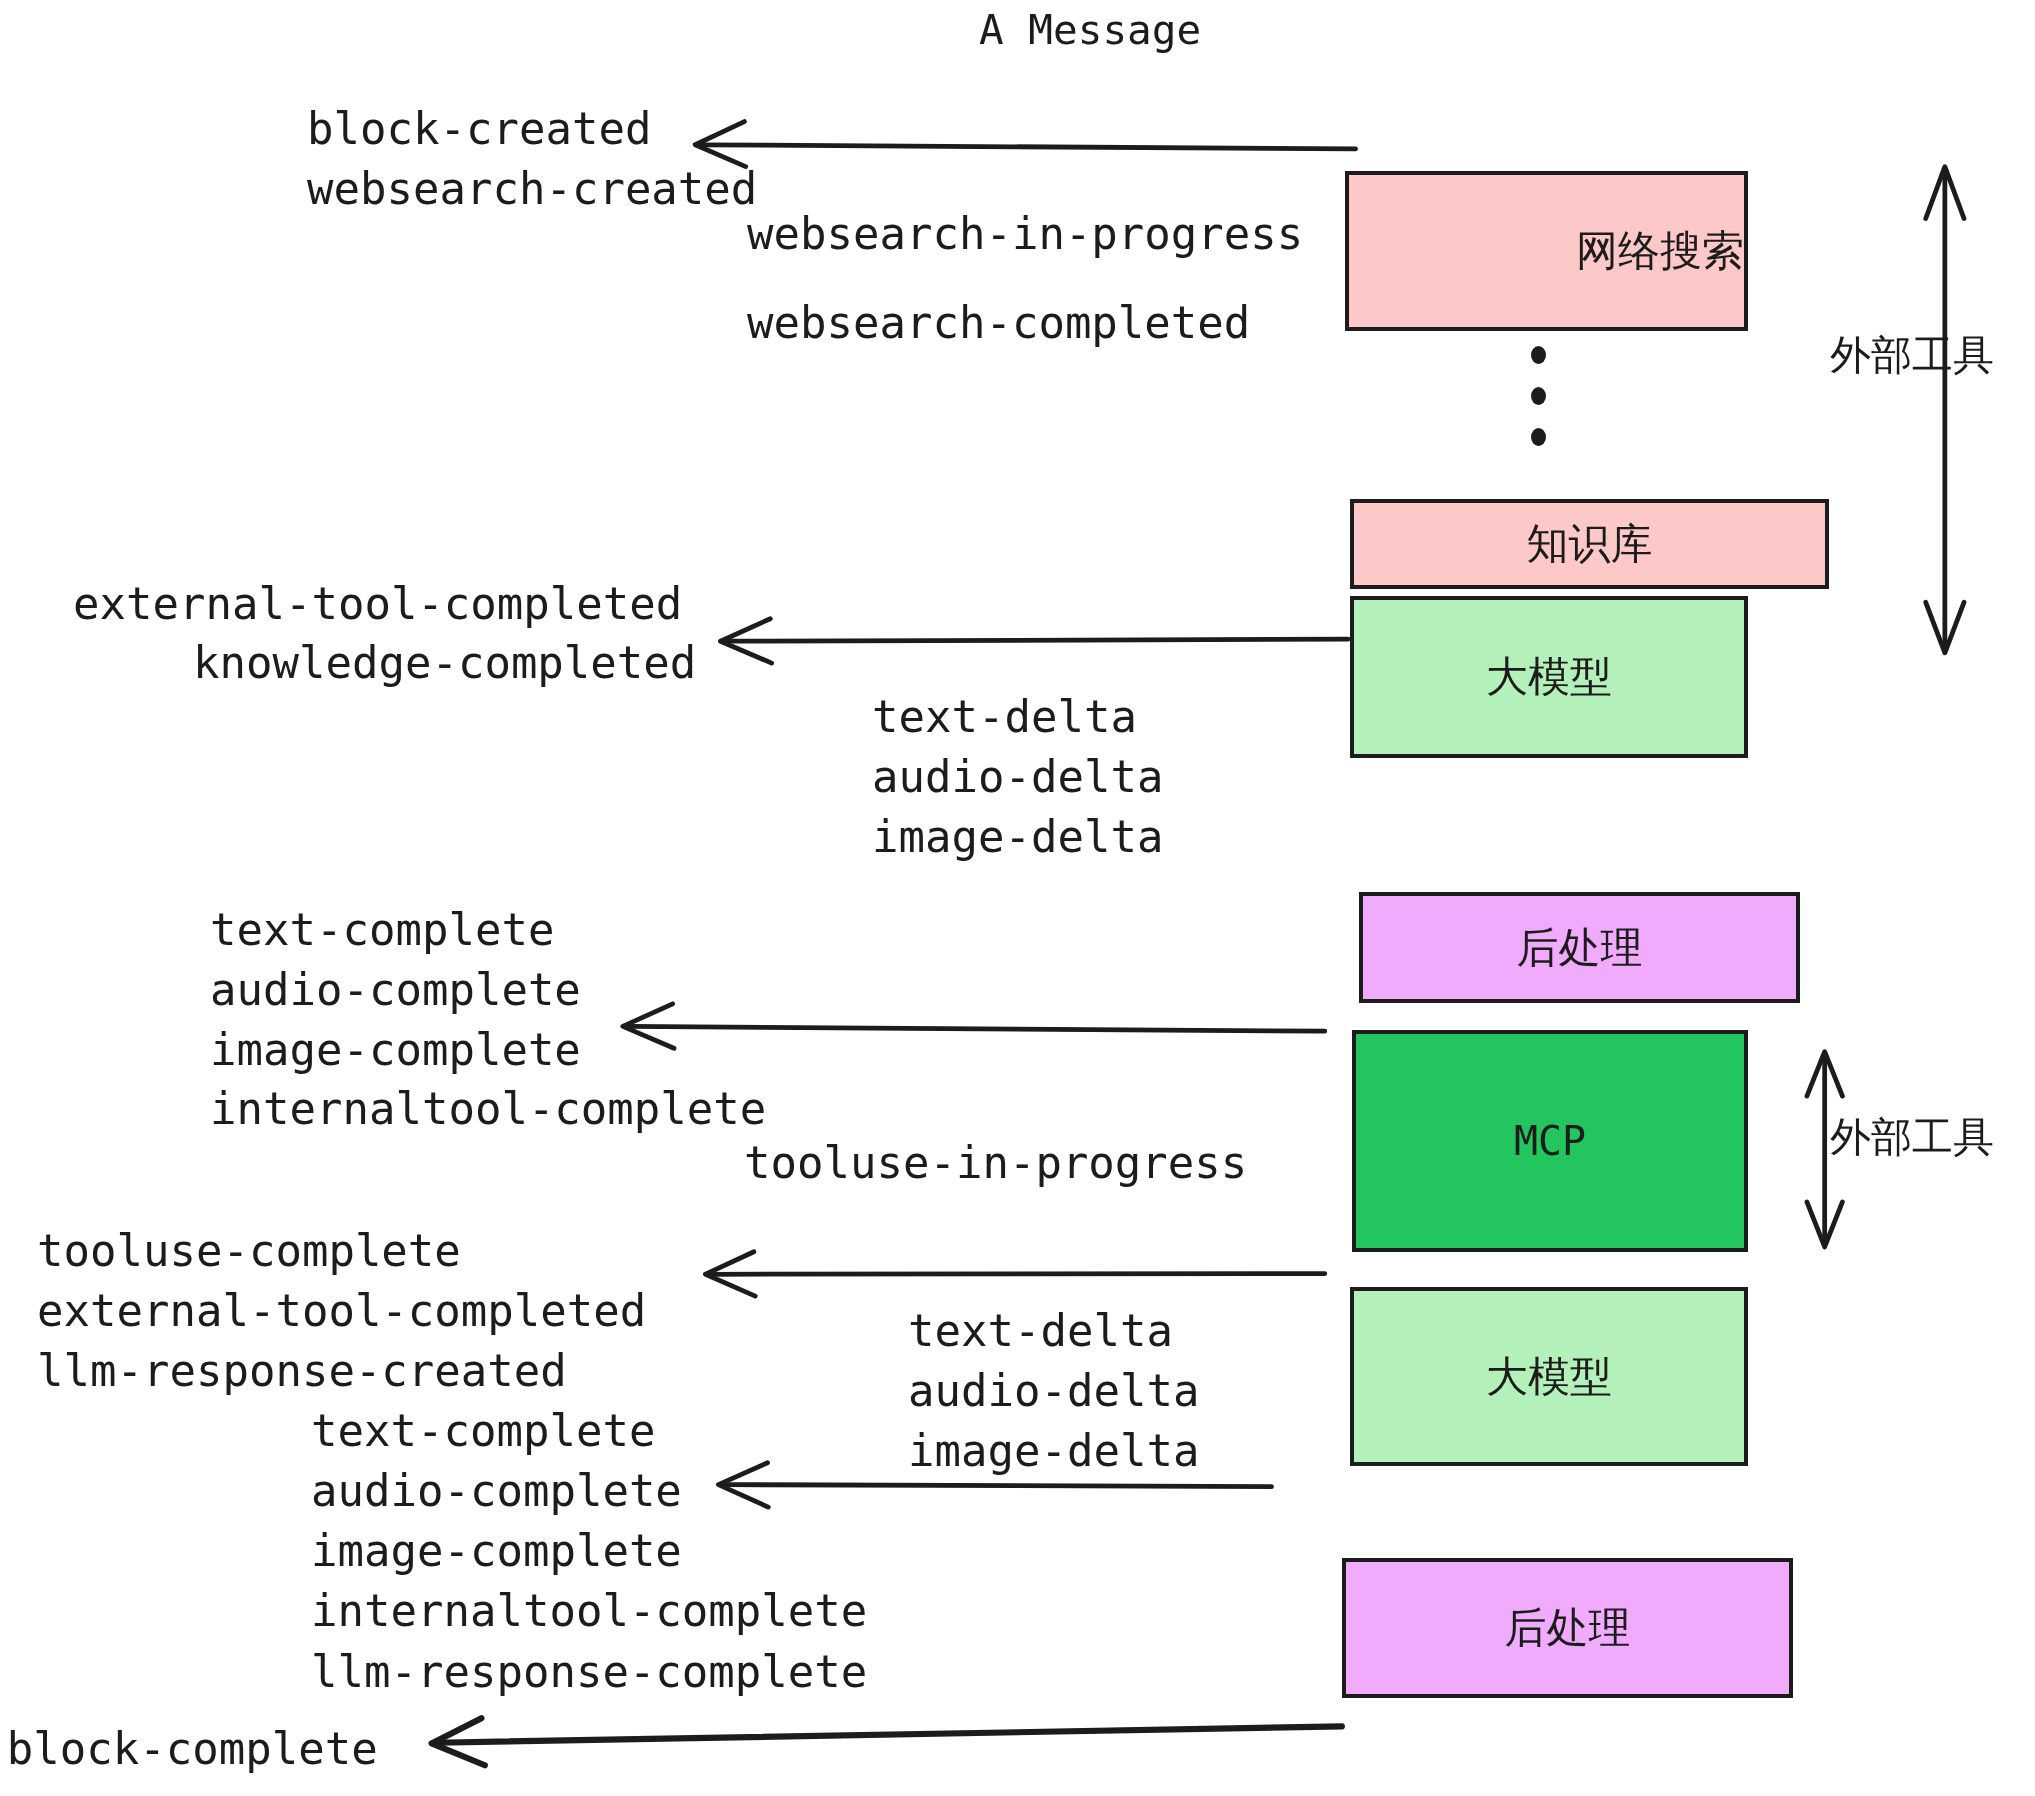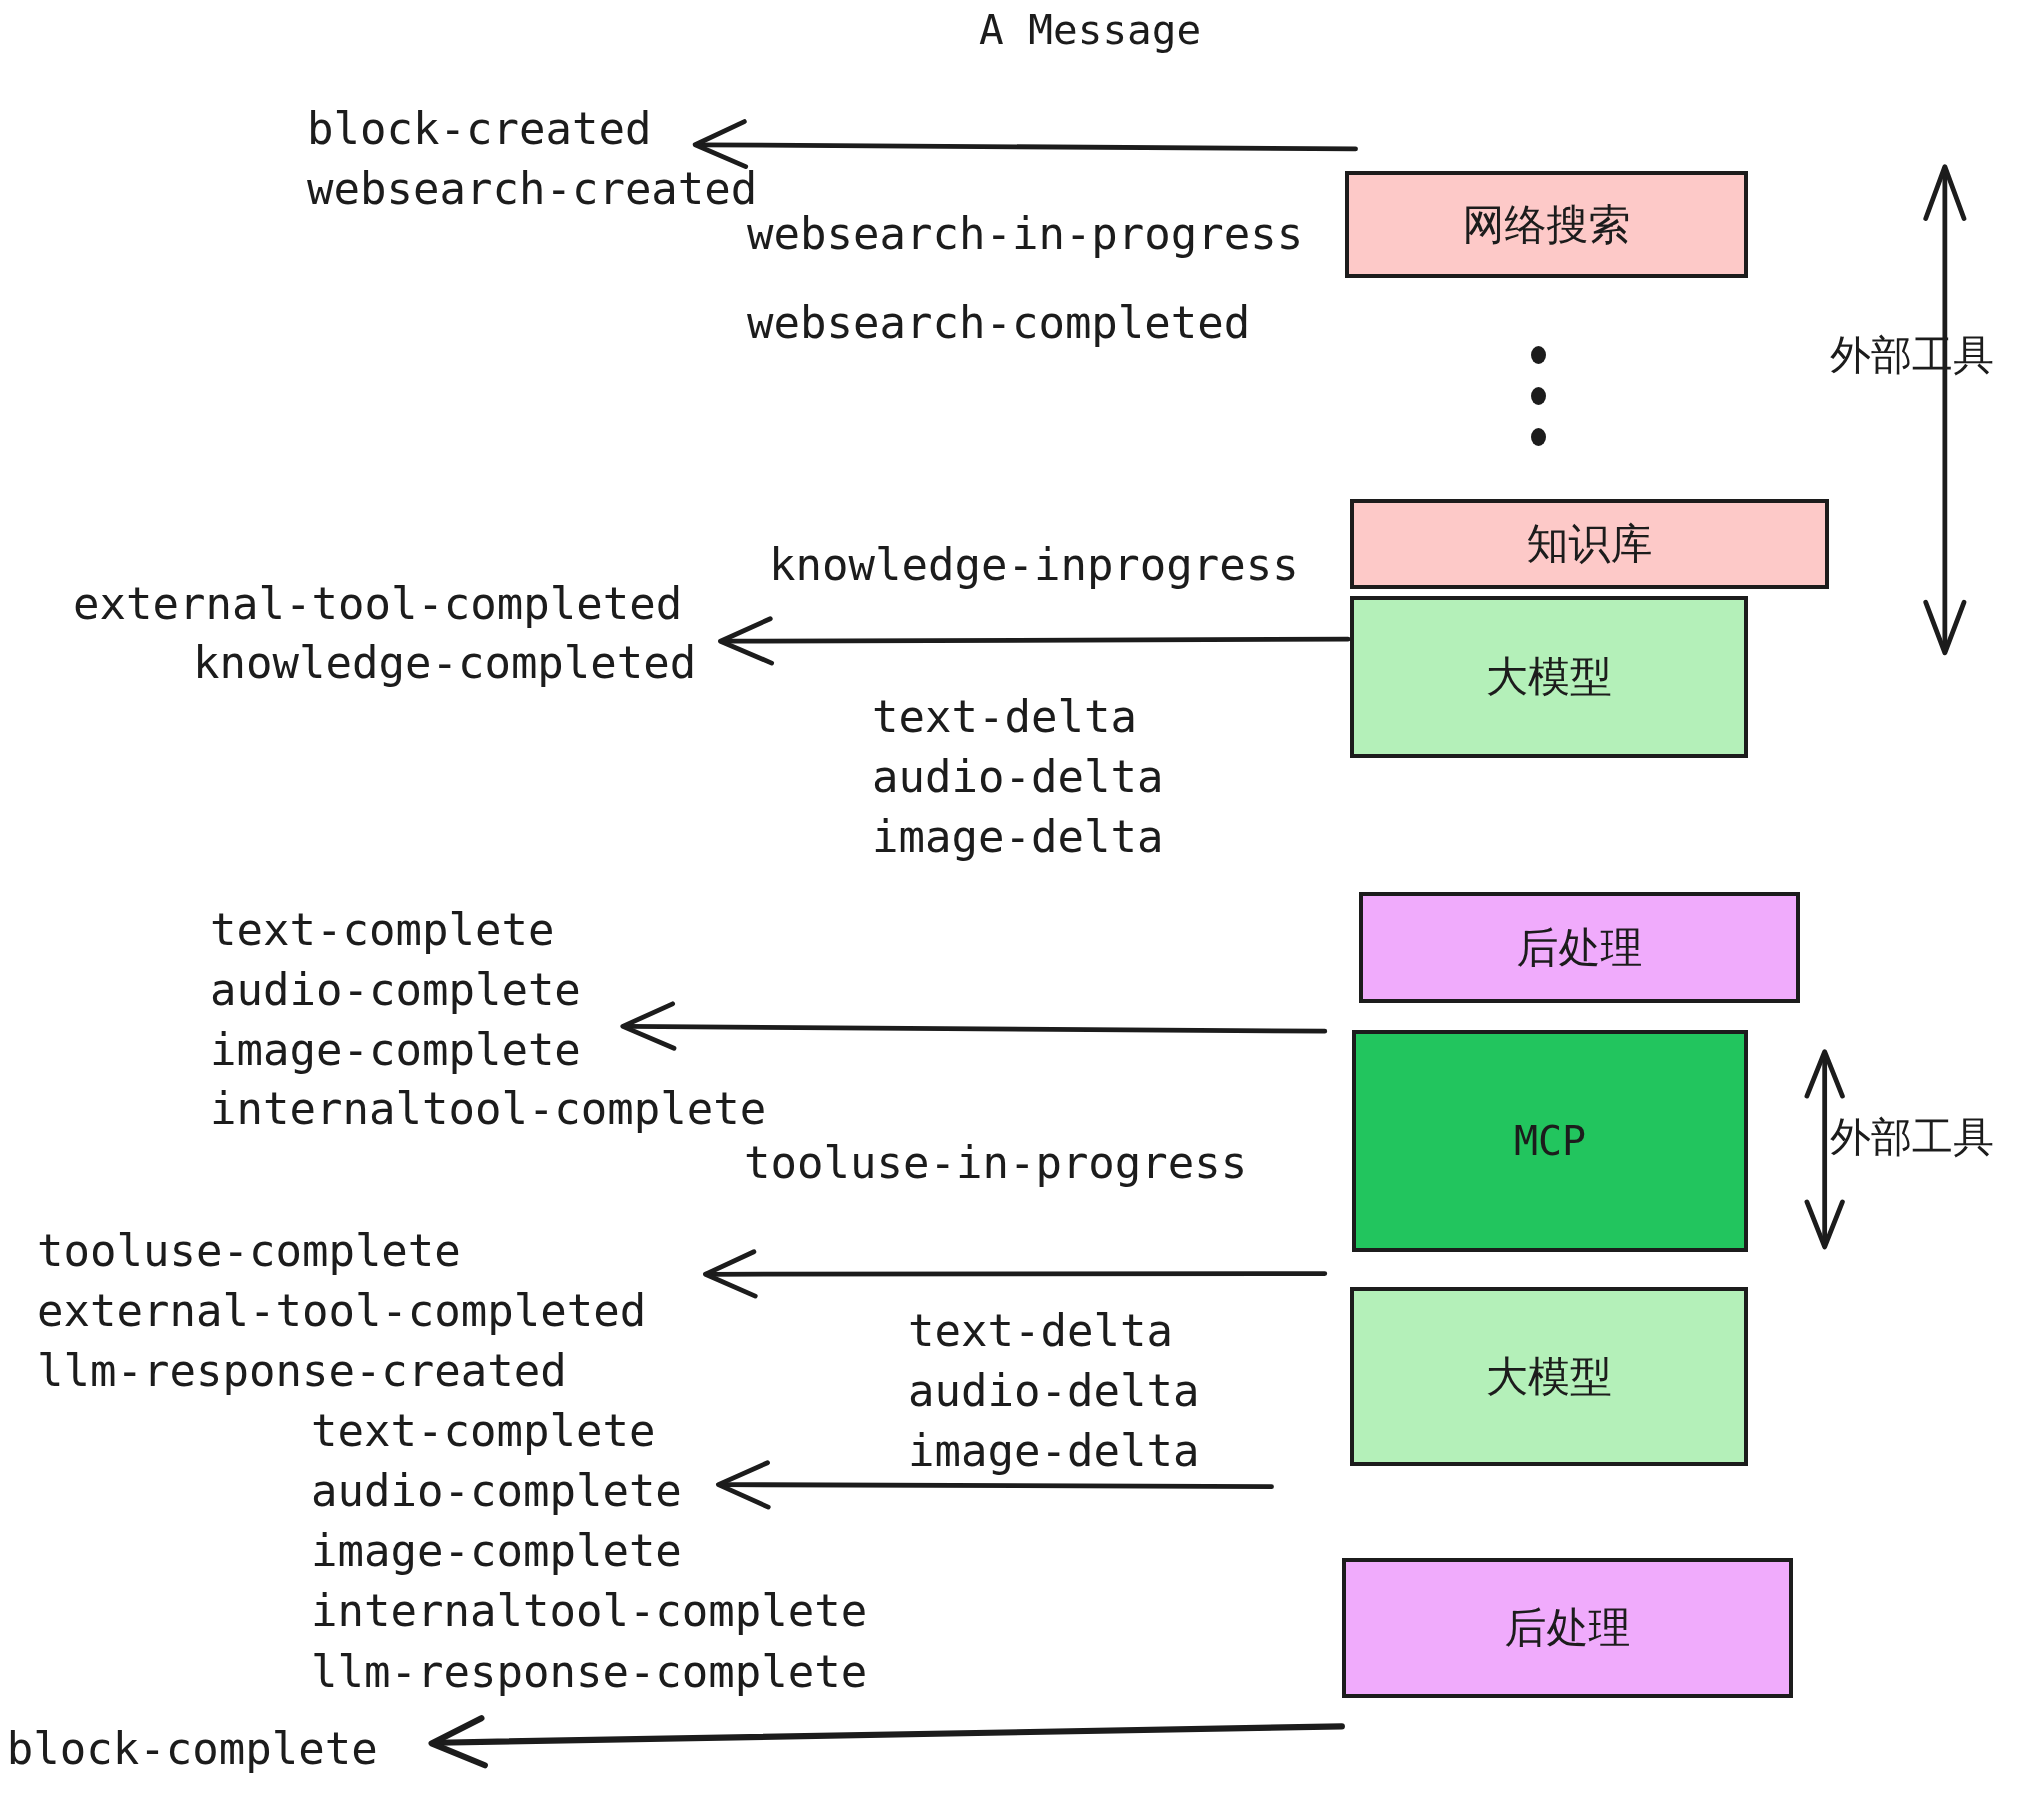--- a/index.html
+++ b/index.html
@@ -83,21 +83,20 @@
 <div id="stage">
 
   <div class="title" style="left:979px; top:9.6px;">A Message</div>
 
   <div class="lbl" style="left:307px; top:107px;">block-created</div>
   <div class="lbl" style="left:307px; top:167px;">websearch-created</div>
   <div class="lbl" style="left:747px; top:212px;">websearch-in-progress</div>
   <div class="lbl" style="left:747px; top:301px;">websearch-completed</div>
 
 
-  <div class="lbl" style="left:769px; top:543px;">knowledge-inprogress</div>
   <div class="lbl" style="left:73px; top:582px;">external-tool-completed</div>
   <div class="lbl" style="left:193px; top:641px;">knowledge-completed</div>
 
   <div class="lbl" style="left:872px; top:695px;">text-delta</div>
   <div class="lbl" style="left:872px; top:755px;">audio-delta</div>
   <div class="lbl" style="left:872px; top:815px;">image-delta</div>
 
   <div class="lbl" style="left:210px; top:908px;">text-complete</div>
   <div class="lbl" style="left:210px; top:968px;">audio-complete</div>
   <div class="lbl" style="left:210px; top:1028px;">image-complete</div>
@@ -113,21 +112,21 @@
   <div class="lbl" style="left:908px; top:1429px;">image-delta</div>
 
   <div class="lbl" style="left:311px; top:1409px;">text-complete</div>
   <div class="lbl" style="left:311px; top:1469px;">audio-complete</div>
   <div class="lbl" style="left:311px; top:1529px;">image-complete</div>
   <div class="lbl" style="left:311px; top:1589px;">internaltool-complete</div>
   <div class="lbl" style="left:311px; top:1650px;">llm-response-complete</div>
 
   <div class="lbl" style="left:6.8px; top:1727px;">block-complete</div>
 
-  <div class="box box-pink" style="left:1345px; top:171px; width:403px; height:107px;">
+  <div class="box box-pink" style="left:1345px; top:171px; width:403px; height:160px;justify-content:flex-end;">
     <span>网络搜索</span>
   </div>
 
   <div class="dot" style="left:1531px; top:346px;"></div>
   <div class="dot" style="left:1531px; top:387px;"></div>
   <div class="dot" style="left:1531px; top:428px;"></div>
 
   <div class="box box-pink" style="left:1350px; top:499px; width:479px; height:90px;">
     <span>知识库</span>
   </div>

